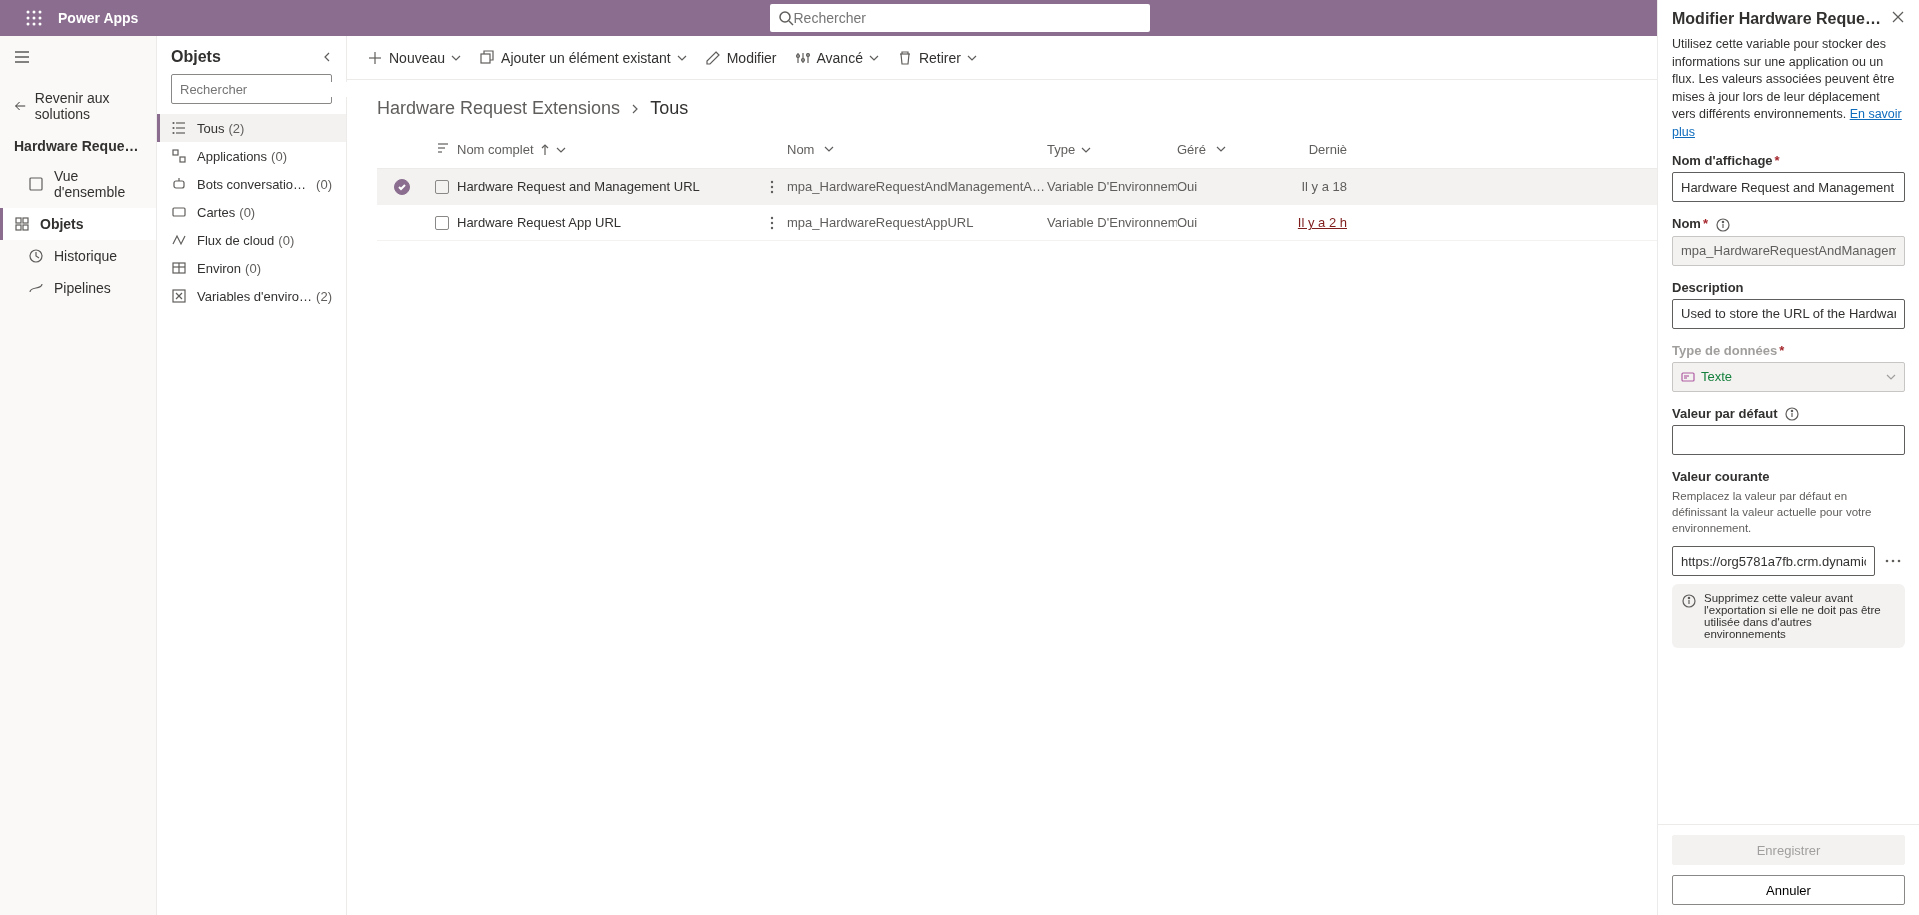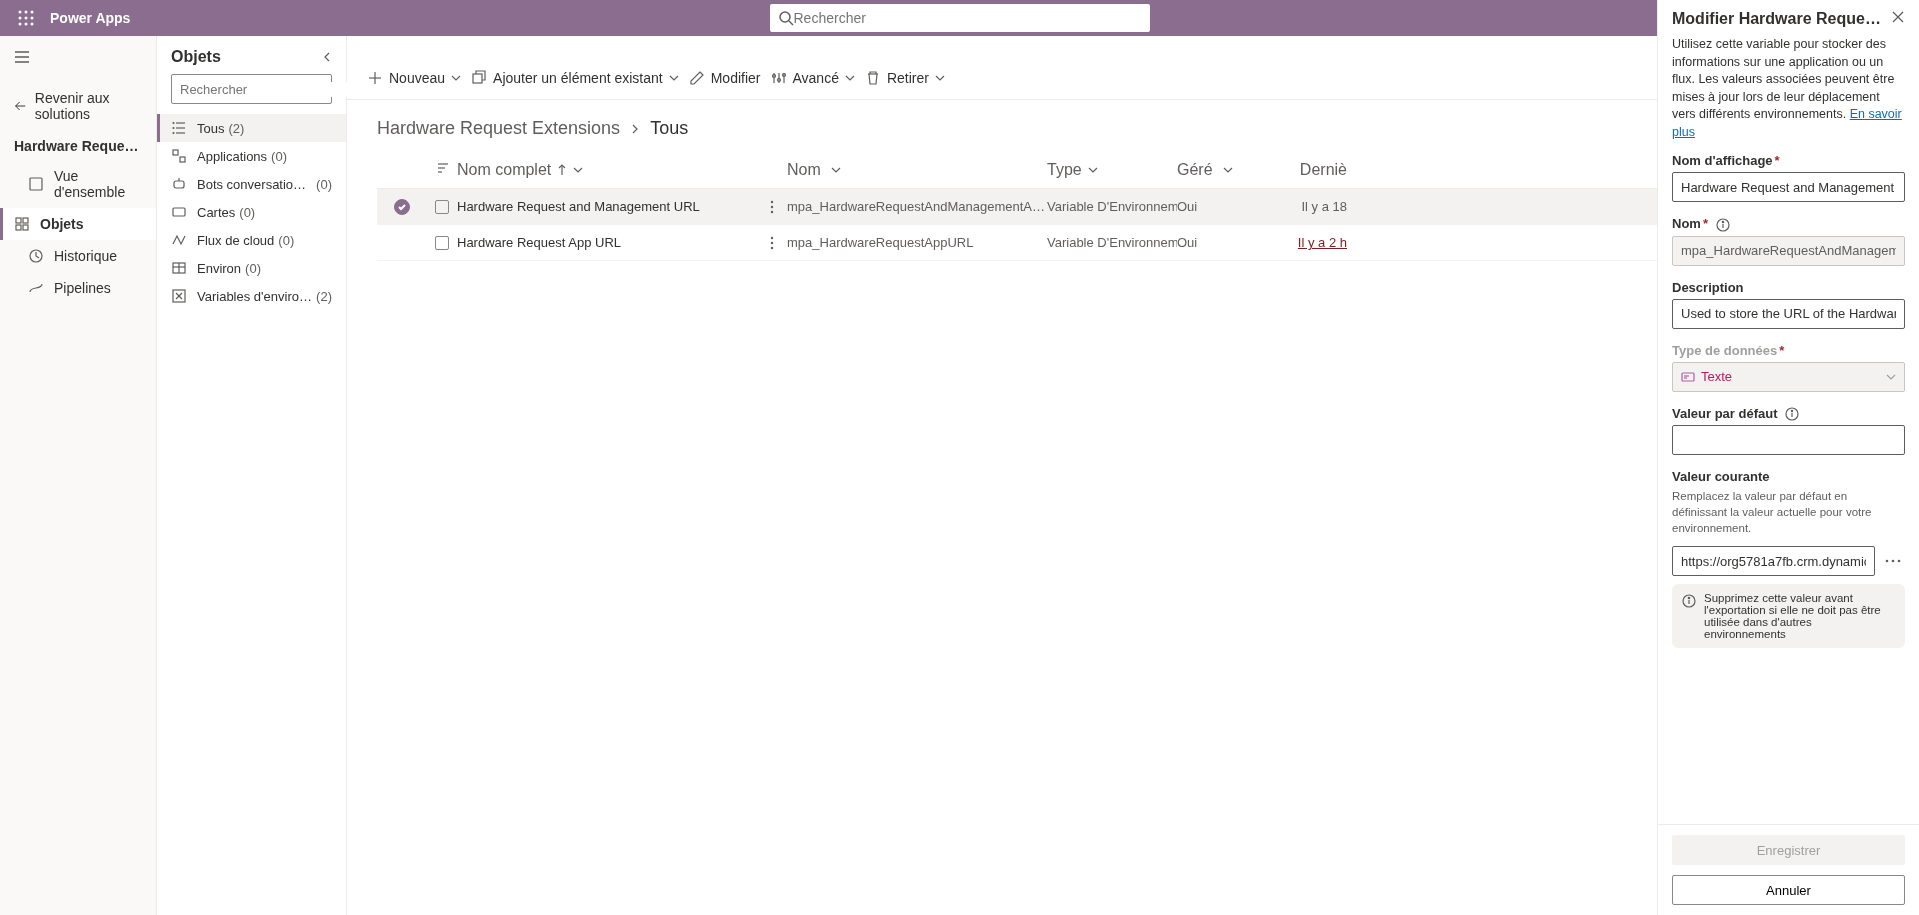--- a/index.html
+++ b/index.html
@@ -1,19 +1,19 @@
 <!DOCTYPE html>
 <html><head>
 <meta charset="utf-8">
 <style>
 * { box-sizing: border-box; margin: 0; padding: 0; font-family: "Segoe UI", Arial, sans-serif; }
 body { width: 1919px; height: 915px; overflow: hidden; background: #fff; color: #323130; font-size: 14px; position: relative; }
 
 
-.topbar { height: 36px; background: #8a6d8f; display: flex; align-items: center; color: #fff; padding: 0 8px; }
+.topbar { height: 36px; background: #8a6d8f; display: flex; align-items: center; color: #fff; padding: 0 16px; }
 .waffle { width: 36px; height: 36px; display:flex; align-items:center; justify-content:center; }
 .brand { font-weight:600; margin-left: 6px; }
 .searchwrap { margin-left: auto; margin-right: auto; position: absolute; left:50%; transform:translateX(-50%); }
 .searchbox { width: 380px; height: 28px; background:#fff; border-radius:2px; display:flex; align-items:center; padding:0 8px; color:#605e5c; }
 .searchbox input { border:none; outline:none; flex:1; font-size:14px; color:#323130; }
 .env { margin-left:auto; font-size:11px; text-align:right; line-height:1.2; padding-right:8px;}
 .env .l1 { font-size:11px; opacity:.9;}
 .env .l2 { font-size:12px; font-weight:600;}
 
 
@@ -36,28 +36,28 @@
 .nav2-search .box { height:30px; border:1px solid #8a8886; border-radius:2px; display:flex; align-items:center; padding:0 8px; color:#605e5c;}
 .nav2-search input { border:none; outline:none; flex:1; font-size:13px;}
 .tree-item { display:flex; align-items:center; padding:6px 14px; color:#323130; cursor:pointer; font-size:13px;}
 .tree-item svg { margin-right:10px; flex-shrink:0; color:#605e5c;}
 .tree-item .count { color:#605e5c; margin-left:4px;}
 .tree-item.active { background:#f3f2f1; border-left:3px solid #8a6d8f; padding-left:11px;}
 .tree-item.trunc span.lbl { white-space:nowrap; overflow:hidden; text-overflow:ellipsis; max-width:120px; display:inline-block;}
 
 
 .main { flex:1; display:flex; flex-direction:column; background:#fff; position:relative;}
-.cmdbar { height:44px; border-bottom:1px solid #edebe9; display:flex; align-items:center; padding:8px 20px; gap:10px; color:#323130;margin-top:20px;}
+.cmdbar { height:44px; border-bottom:1px solid #edebe9; display:flex; align-items:center; padding:8px 20px; gap:18px; color:#323130;}
 .cmd { display:flex; align-items:center; gap:6px; cursor:pointer; font-size:14px;}
 .cmd svg { color:#605e5c;}
 .breadcrumb { display:flex; align-items:center; gap:10px; padding:18px 30px 12px 30px; color:#605e5c; font-size:18px;}
 .breadcrumb .current { color:#323130; }
 
 .table { padding:0 30px; }
-.thead { display:flex; align-items:center; height:38px; color:#605e5c; font-size:16px; border-bottom:1px solid #edebe9;}
+.thead { display:flex; align-items:center; height:38px; color:#605e5c; font-size:13px; border-bottom:1px solid #edebe9;}
 .col-check { width:50px; display:flex; justify-content:center;}
 .col-icon { width:30px; display:flex; justify-content:center;}
 .col-name { width:300px; display:flex; align-items:center; gap:6px;}
 .col-menu { width:30px; display:flex; justify-content:center;}
 .col-sys { width:260px;}
 .col-type { width:130px; display:flex; align-items:center; gap:6px;}
 .col-managed { width:90px;}
 .col-date { width:80px; text-align:right; white-space:nowrap; overflow:hidden; text-overflow:ellipsis;}
 .trow { display:flex; align-items:center; height:36px; font-size:13px; border-bottom:1px solid #f3f2f1;}
 .trow.selected { background:#f3f2f1;}
@@ -73,21 +73,21 @@
 .panel-head h2 { font-size:16px; font-weight:600; white-space:nowrap; overflow:hidden; text-overflow:ellipsis; max-width:210px;}
 .panel-body { padding:4px 14px 4px 14px; overflow:auto; flex:1;}
 .panel-desc { font-size:12.5px; color:#323130; line-height:1.4; margin-bottom:12px;}
 .panel-desc a { color:#0f6cbd; text-decoration:underline; cursor:pointer;}
 .field { margin-bottom:14px; }
 .field label { display:block; font-size:13px; font-weight:600; margin-bottom:4px; color:#323130;}
 .req { color:#a4262c; margin-left:2px;}
 .info-icon { display:inline-flex; vertical-align:middle; margin-left:4px; color:#605e5c;}
 .field input[type=text] { width:100%; height:30px; border:1px solid #605e5c; border-radius:2px; padding:0 8px; font-size:13px; color:#323130;}
 .field input[disabled] { background:#f3f2f1; color:#605e5c; border-color:#c8c6c4;}
-.select-disabled { width:100%; height:30px; border:1px solid #c8c6c4; border-radius:2px; padding:0 8px; font-size:13px; color:#be185d; background:#f3f2f1; display:flex; align-items:center; gap:6px; justify-content:space-between;}
+.select-disabled { width:100%; height:30px; border:1px solid #c8c6c4; border-radius:2px; padding:0 8px; font-size:13px; color:#15803d; background:#f3f2f1; display:flex; align-items:center; gap:6px; justify-content:space-between;}
 .select-disabled .left { display:flex; align-items:center; gap:6px;}
 .helper { font-size:11.5px; color:#605e5c; line-height:1.4; margin-top:4px;}
 .value-row { display:flex; align-items:center; gap:6px;}
 .value-row input { flex:1; }
 .more-btn { width:24px; height:24px; display:flex; align-items:center; justify-content:center; cursor:pointer; color:#605e5c;}
 .warning-box { background:#f3f2f1; border-radius:6px; padding:8px 10px; display:flex; gap:8px; font-size:11.5px; color:#323130; margin-top:8px;}
 .warning-box svg { flex-shrink:0; color:#605e5c; margin-top:2px;}
 .panel-footer { border-top:1px solid #edebe9; padding:10px 14px; display:flex; justify-content:flex-end; gap:10px;flex-direction:column;}
 .btn { height:30px; padding:0 14px; border:1px solid #8a8886; background:#fff; border-radius:2px; font-size:13px; cursor:pointer;}
 .btn[disabled] { background:#f3f2f1; color:#a19f9d; border-color:#f3f2f1; cursor:default;}

